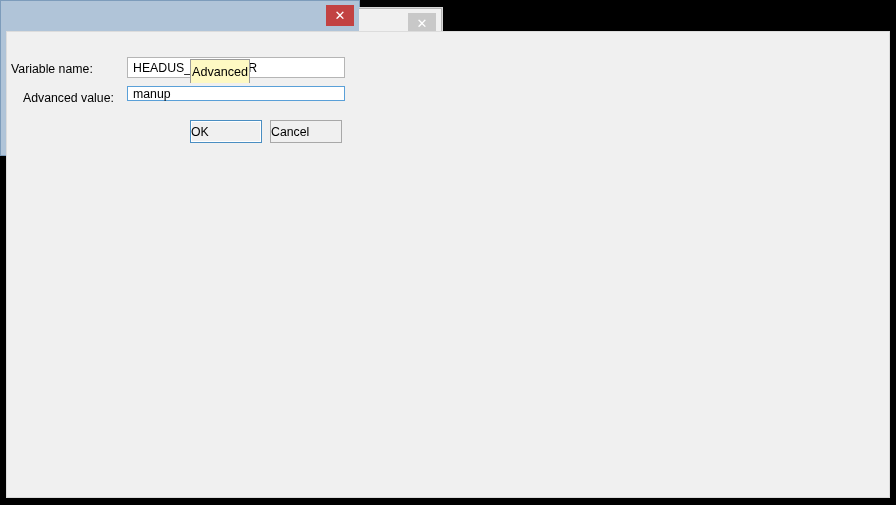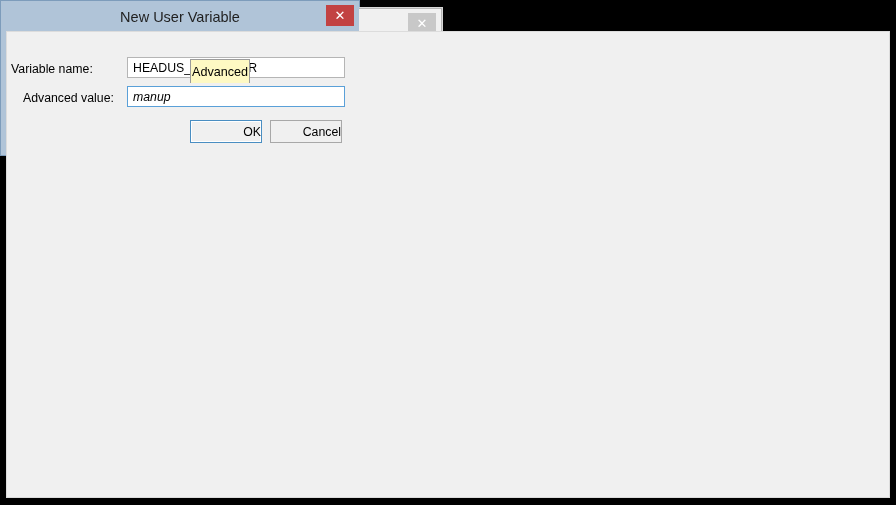--- a/index.html
+++ b/index.html
@@ -135,21 +135,21 @@
     white-space: nowrap;
   }
 
   
   .btn {
     box-sizing: border-box;
     background: #f0f0f0;
     border: 1px solid #a8a8a8;
     font-size: 12.3px;
     color: #000000;
-    display: flex; align-items: center; justify-content: flex-end;
+    display: flex; align-items: center; justify-content: flex-start;
     cursor: default;
     white-space: nowrap;
     font-family: "Liberation Sans", sans-serif;
   }
   .btn.disabled { border-color: transparent; background: transparent; color: #9a9a9a; }
   .btn.focus { border: 1px solid #4a8ec2; box-shadow: inset 0 0 0 1px #ffffff; }
   .abs { position: absolute; }
 
   
   .marker {
@@ -427,31 +427,30 @@
         <span>OK</span>
       </div>
       <div class="btn abs" style="left:302px; top:380px; width:72px; height:23px;">
         <span>Cancel</span>
       </div>
     </div>
   </div>
 
   <div id="newvar">
     <div class="nv-title">
-      <span class="title">New User Variable</span>
       <div class="close-btn close-active">✕</div>
     </div>
     <div class="nv-body">
       <span class="fld-label" style="left:4px; top:30px;">Variable name:</span>
       <div class="textbox" style="left:120px; top:25px; width:218px; height:21px;">
         <span>HEADUS_HLSERVER</span>
       </div>
 
       <span class="fld-label" style="left:16px; top:59px;">Advanced value:</span>
-      <div class="textbox focus" style="left:120px; top:54px; width:218px; height:21px;font-style:italic;">
+      <div class="textbox focus" style="left:120px; top:54px; width:218px; height:15px;">
         <span>manup</span>
       </div>
 
       <div class="btn abs focus" style="left:183px; top:88px; width:72px; height:23px;">
         <span>OK</span>
       </div>
       <div class="btn abs" style="left:263px; top:88px; width:72px; height:23px;">
         <span>Cancel</span>
       </div>
     </div>

